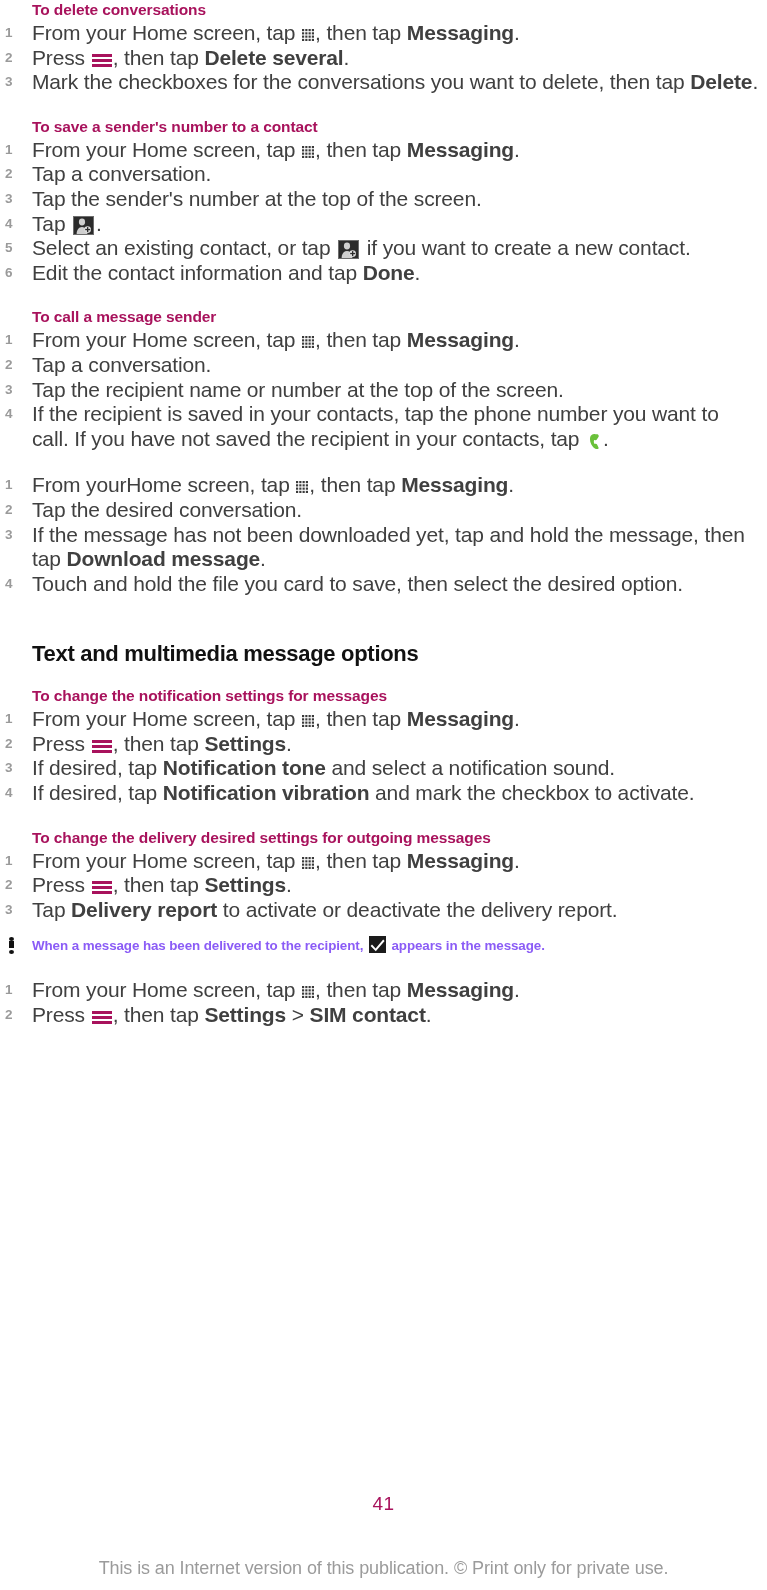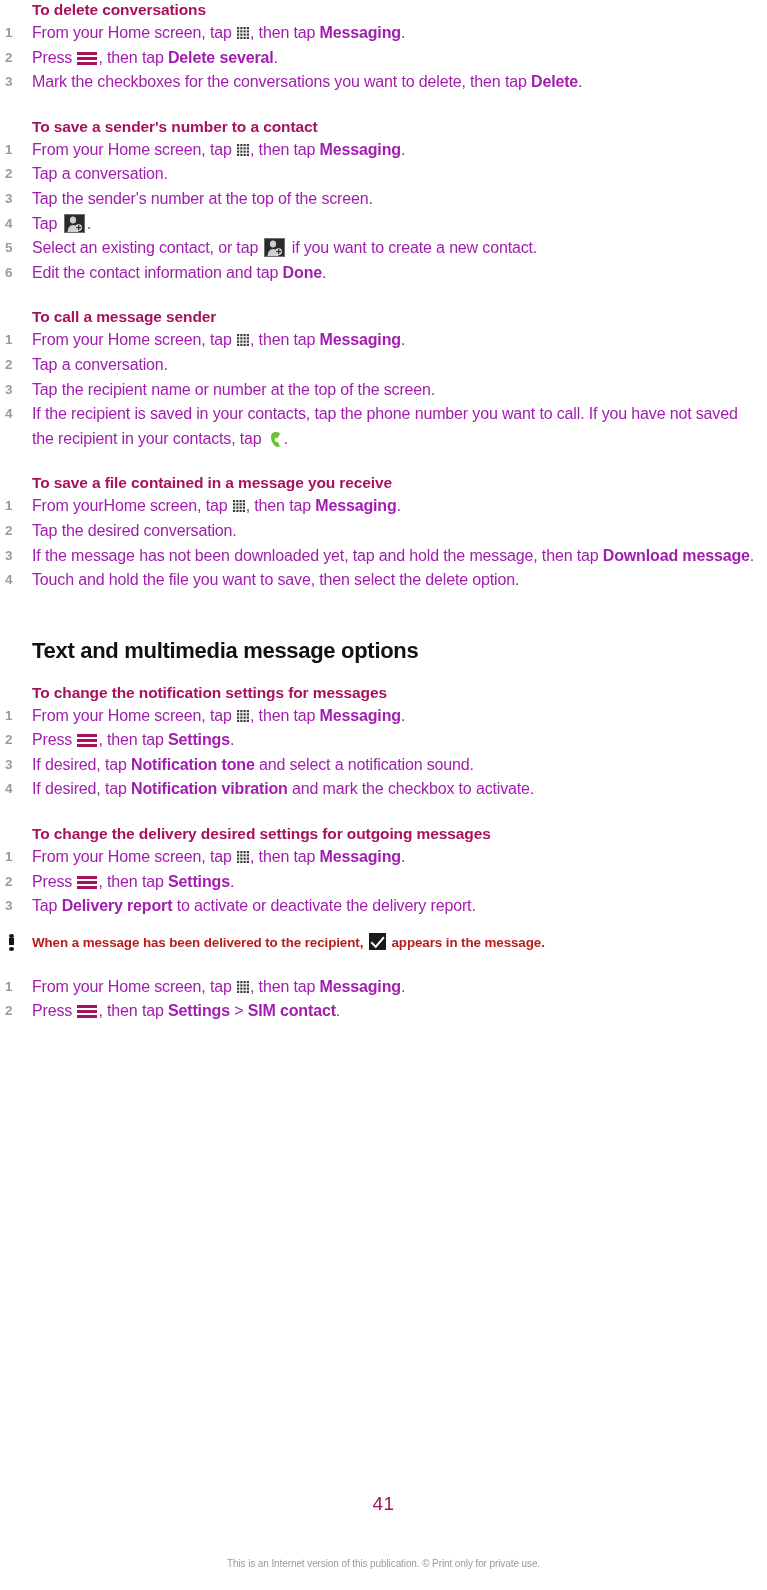--- a/index.html
+++ b/index.html
@@ -54,23 +54,23 @@
     list-style: none;
     margin: 0;
     padding: 0;
     counter-reset: stepnum;
   }
   ol.steps > li {
     position: relative;
     counter-increment: stepnum;
     padding: 0 8px 0 32px;
     margin: 0;
-    font-size: 16px;
+    font-size: 21px;
     line-height: 24.6px;
-    color: #a21caf;
+    color: #404040;
     letter-spacing: -0.15px;
   }
   ol.steps > li::before {
     content: counter(stepnum);
     position: absolute;
     left: 5px;
     top: 0;
     width: 16px;
     text-align: left;
     color: #9a9a9a;
@@ -85,21 +85,21 @@
   .gap-md  { height: 22px; }
 
   
   .note {
     position: relative;
     padding: 0 8px 0 32px;
     font-size: 13.4px;
     font-weight: bold;
     line-height: 20px;
     letter-spacing: -0.1px;
-    color: #b91c1c;
+    color: #8b5cf6;
   }
   .note .bang {
     position: absolute;
     left: 8px;
     top: 1px;
     width: 7px;
     height: 17px;
   }
   .note .bang i {
     position: absolute;
@@ -189,21 +189,21 @@
     font-weight: normal;
     letter-spacing: 0.4px;
   }
   .footer-note {
     position: absolute;
     left: 0;
     top: 1558px;
     width: 767px;
     text-align: center;
     color: #9b9b9b;
-    font-size: 10px;
+    font-size: 18px;
     letter-spacing: -0.1px;
   }
 </style>
 </head>
 <body>
 
 <div class="page">
   <div class="content" id="content">
       <h3 class="sub-head">To delete conversations</h3>
       <ol class="steps">
@@ -288,21 +288,20 @@
               <rect x="6" y="9" width="2" height="2" fill="#3a3a3a"></rect>
               <rect x="9" y="9" width="2" height="2" fill="#3a3a3a"></rect>
             </svg></span>, then tap <b>Messaging</b>.</li>
         <li>Tap a conversation.</li>
         <li>Tap the recipient name or number at the top of the screen.</li>
         <li>If the recipient is saved in your contacts, tap the phone number you want to call. If you have not saved the recipient in your contacts, tap <span class="icn icn-phone"><svg width="16" height="16" viewBox="0 0 16 16">
               <path d="M11.6 1.3c1 .5 1.4 1.5 1 2.4L11 6.3c-.4.9-1.4 1.2-2.3.8l-.5-.2c-.6 1.2-.5 2.7.3 4.1l.4-.2c.9-.4 1.9 0 2.3.9l1.2 2.5c.4.9 0 1.9-1 2.3-2.6-.6-4.8-2.6-6.2-5.3C3.8 8.5 3.6 5.5 4.6 3c.9-1.3 2.3-2 3.4-2 .6 0 1.1.1 1.6.3z" fill="#6ac13a"></path>
             </svg></span>.</li>
       </ol>
       <div class="gap-md"></div>
-      <h3 class="sub-head">To save a file contained in a message you receive</h3>
       <ol class="steps">
         <li>From yourHome screen, tap <span class="icn icn-apps"><svg width="12" height="12" viewBox="0 0 11 11">
               <rect x="0" y="0" width="2" height="2" fill="#3a3a3a"></rect>
               <rect x="3" y="0" width="2" height="2" fill="#3a3a3a"></rect>
               <rect x="6" y="0" width="2" height="2" fill="#3a3a3a"></rect>
               <rect x="9" y="0" width="2" height="2" fill="#3a3a3a"></rect>
               <rect x="0" y="3" width="2" height="2" fill="#3a3a3a"></rect>
               <rect x="3" y="3" width="2" height="2" fill="#3a3a3a"></rect>
               <rect x="6" y="3" width="2" height="2" fill="#3a3a3a"></rect>
               <rect x="9" y="3" width="2" height="2" fill="#3a3a3a"></rect>
@@ -310,21 +309,21 @@
               <rect x="3" y="6" width="2" height="2" fill="#3a3a3a"></rect>
               <rect x="6" y="6" width="2" height="2" fill="#3a3a3a"></rect>
               <rect x="9" y="6" width="2" height="2" fill="#3a3a3a"></rect>
               <rect x="0" y="9" width="2" height="2" fill="#3a3a3a"></rect>
               <rect x="3" y="9" width="2" height="2" fill="#3a3a3a"></rect>
               <rect x="6" y="9" width="2" height="2" fill="#3a3a3a"></rect>
               <rect x="9" y="9" width="2" height="2" fill="#3a3a3a"></rect>
             </svg></span>, then tap <b>Messaging</b>.</li>
         <li>Tap the desired conversation.</li>
         <li>If the message has not been downloaded yet, tap and hold the message, then tap <b>Download message</b>.</li>
-        <li>Touch and hold the file you want to save, then select the delete option.</li>
+        <li>Touch and hold the file you card to save, then select the desired option.</li>
       </ol>
       <div class="gap-md"></div>
       <div class="gap-md"></div>
       <h2 class="main-head">Text and multimedia message options</h2>
       <div class="gap-sm"></div>
       <h3 class="sub-head">To change the notification settings for messages</h3>
       <ol class="steps">
         <li>From your Home screen, tap <span class="icn icn-apps"><svg width="12" height="12" viewBox="0 0 11 11">
               <rect x="0" y="0" width="2" height="2" fill="#3a3a3a"></rect>
               <rect x="3" y="0" width="2" height="2" fill="#3a3a3a"></rect>

